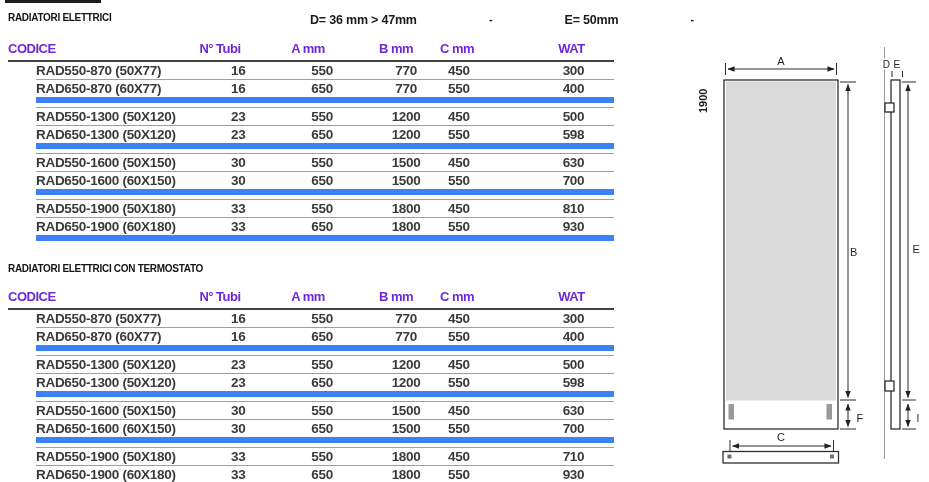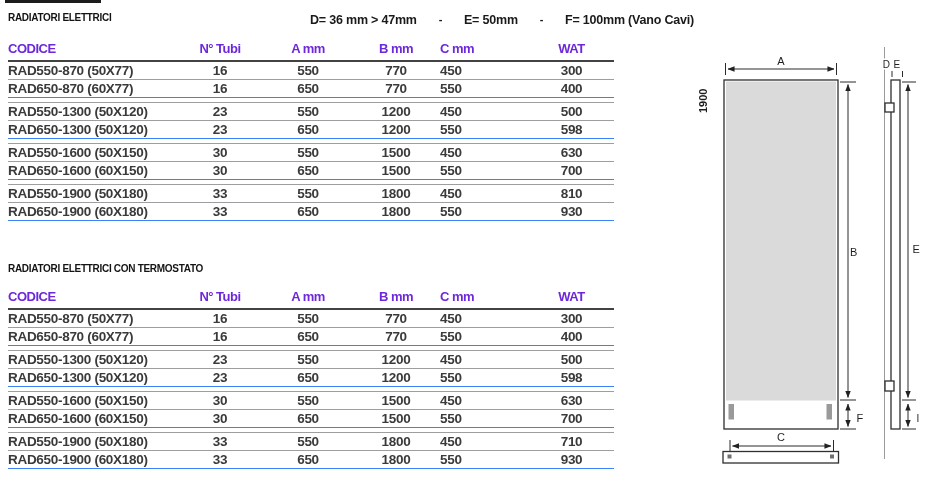--- a/index.html
+++ b/index.html
@@ -32,21 +32,21 @@
   }
   .th { font-size:13px; font-weight:bold; color:#6d28d9; letter-spacing:-0.5px; white-space:nowrap; }
 
   .c0 { width:168px; text-align:left; }
   .c1 { width:88px;  text-align:center; }
   .c2 { width:88px;  text-align:center; }
   .c3 { width:88px;  text-align:center; }
   .c4 { width:89px;  }
   .c5 { width:85px;  text-align:center; }
 
-  .block { border-bottom:1px solid #3b82f6; }
+  .block { border-bottom:6px solid #3b82f6;margin-left:28px; }
   .block + .block { margin-top:4px; border-top:1px solid #9e9e9e; }
   .row { display:flex; height:17px; line-height:17px; }
   .row + .row { border-top:1px solid #9e9e9e; }
   .cell {
     font-size:13.5px; font-weight:bold; color:#3a3a3a;
     letter-spacing:-0.3px; white-space:nowrap;
   }
 
   .table-section.second { position:absolute; left:0; top:251px; width:606px; }
   .table-section.second .thead { margin-top:2px; }
@@ -66,21 +66,20 @@
 <div class="tables">
 
   <div class="table-section first">
     <div class="section-head">
       <h1 class="sec-title">RADIATORI ELETTRICI</h1>
       <div class="spec">
         <span>D= 36 mm &gt; 47mm</span>
         <span class="sep">-</span>
         <span>E= 50mm</span>
         <span class="sep">-</span>
-        <span>F= 100mm (Vano Cavi)</span>
       </div>
     </div>
     <div class="thead">
       <div class="th c0">CODICE</div>
       <div class="th c1">N° Tubi</div>
       <div class="th c2">A mm</div>
       <div class="th c3">B mm</div>
       <div class="th c4">C mm</div>
       <div class="th c5">WAT</div>
     </div>

